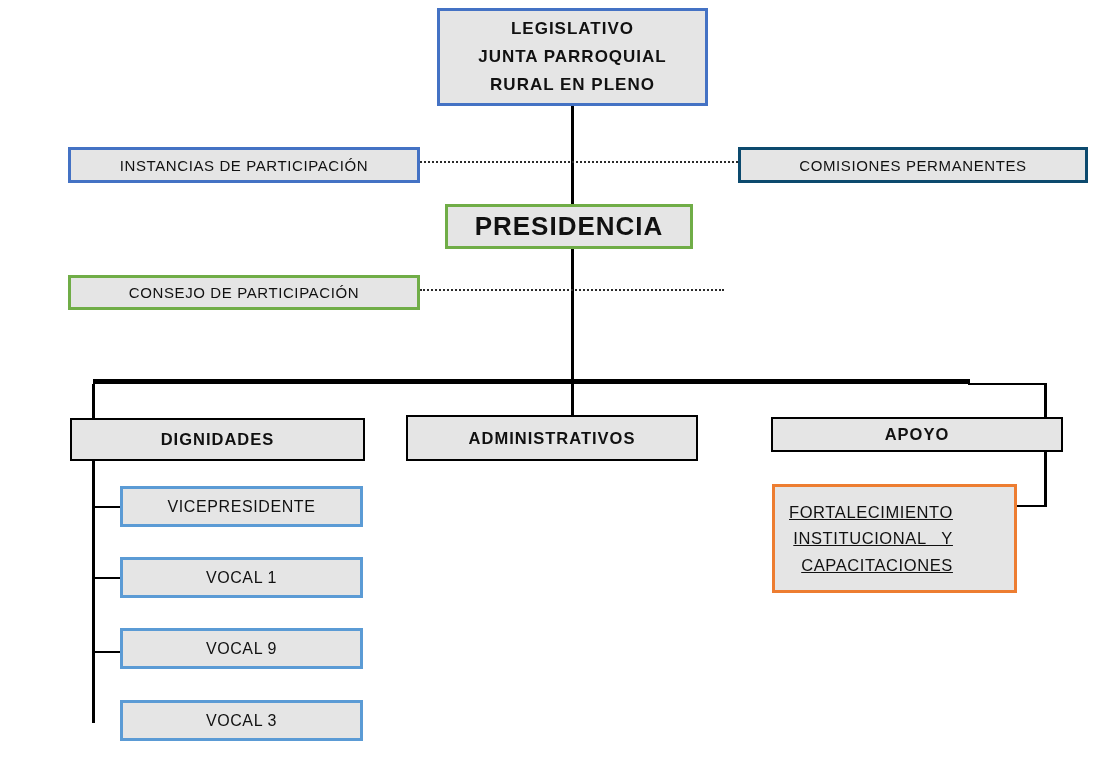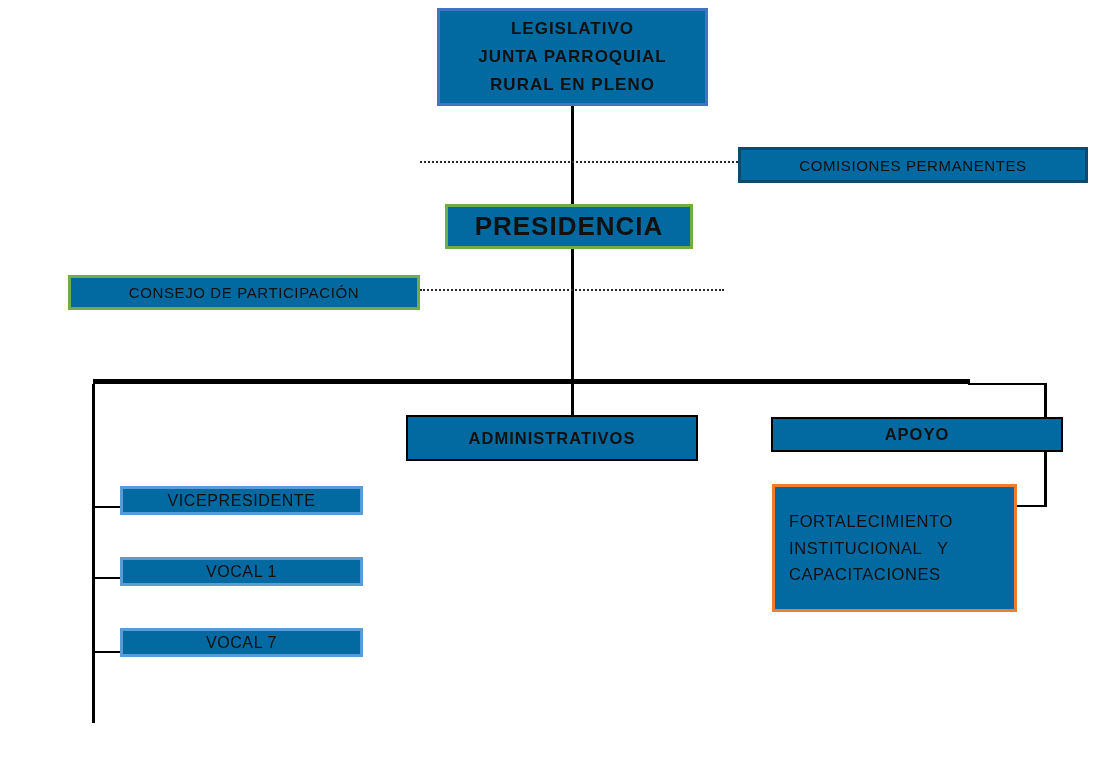--- a/index.html
+++ b/index.html
@@ -33,21 +33,21 @@
   #stub-vice    { left: 93px;  top: 506px; width: 28px; height: 2px;  }
   #stub-vocal1  { left: 93px;  top: 577px; width: 28px; height: 2px;  }
   #stub-vocal2  { left: 93px;  top: 651px; width: 28px; height: 2px;  }
   #dot-row1     { left: 420px; top: 161px; width: 318px; }
   #dot-row2     { left: 420px; top: 289px; width: 304px; }
 
   
   .node {
     position: absolute;
     box-sizing: border-box;
-    background: #0369a1;
+    background: #e5e5e5;
     display: flex;
     align-items: center;
     justify-content: center;
     text-align: center;
     color: #111111;
     z-index: 2;
     white-space: pre-line;
     letter-spacing: 0.6px;
   }
   .bold { font-weight: bold; letter-spacing: 1px; }
@@ -86,27 +86,27 @@
   }
   #b-apoyo {
     left: 771px; top: 417px; width: 292px; height: 35px;
     border: 2.5px solid #000000; font-size: 16.5px;
   }
   #b-secretario {
     left: 447px; top: 484px; width: 255px; height: 46px;
     border: 2.5px solid #A6A6A6; font-size: 15.5px;
   }
   #b-fortalecimiento {
-    left: 772px; top: 484px; width: 245px; height: 128px;
+    left: 772px; top: 484px; width: 245px; height: 109px;
     border: 3px solid #ED7D31; font-size: 16.5px; line-height: 1.6;
-    justify-content: flex-start; text-align: left;
-    padding-left: 14px; white-space: pre-wrap;
+    justify-content: flex-start; text-align: right;
+    padding-left: 14px; white-space: pre-wrap; text-decoration: underline;
   }
   #b-vicepresidente, #b-vocal1, #b-vocal2, #b-vocal3 {
-    left: 120px; width: 243px; height: 29px;
+    left: 120px; width: 243px; height: 41px;
     border: 3px solid #5B9BD5; font-size: 16px;
   }
   #b-vicepresidente { top: 486px; }
   #b-vocal1 { top: 557px; }
   #b-vocal2 { top: 628px; }
   #b-vocal3 { top: 700px; }
 </style>
 </head>
 <body>
 
@@ -121,25 +121,28 @@
   <div class="line" id="v-right"></div>
   <div class="line" id="h-elbow"></div>
   <div class="line" id="v-left-rail"></div>
   <div class="line" id="stub-vice"></div>
   <div class="line" id="stub-vocal1"></div>
   <div class="line" id="stub-vocal2"></div>
 
   <div class="node bold" id="b-legislativo">LEGISLATIVO
 JUNTA PARROQUIAL
 RURAL EN PLENO</div>
+  <div class="node" id="b-instancias">INSTANCIAS DE PARTICIPACIÓN</div>
   <div class="node" id="b-com-permanentes">COMISIONES PERMANENTES</div>
   <div class="node bold" id="b-presidencia">PRESIDENCIA</div>
   <div class="node" id="b-consejo">CONSEJO DE PARTICIPACIÓN</div>
+  <div class="node bold" id="b-dignidades">DIGNIDADES</div>
   <div class="node bold" id="b-administrativos">ADMINISTRATIVOS</div>
   <div class="node bold" id="b-apoyo">APOYO</div>
   <div class="node" id="b-vicepresidente">VICEPRESIDENTE</div>
   <div class="node" id="b-vocal1">VOCAL 1</div>
-  <div class="node" id="b-vocal2">VOCAL 7</div>
+  <div class="node" id="b-vocal2">VOCAL 9</div>
+  <div class="node" id="b-vocal3">VOCAL 3</div>
   <div class="node" id="b-fortalecimiento">FORTALECIMIENTO
 INSTITUCIONAL   Y
 CAPACITACIONES</div>
 
 </div>
 
 </body></html>

